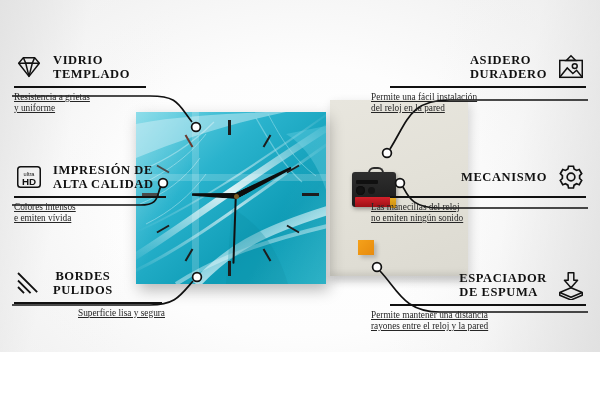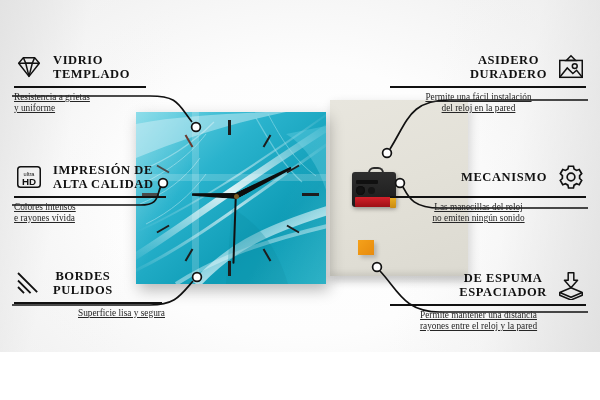--- a/index.html
+++ b/index.html
@@ -111,21 +111,21 @@
   .ftitle{
     font-family:"Liberation Serif", serif;
     font-weight:bold;font-size:12.5px;letter-spacing:.6px;color:#111;
     line-height:14px;text-transform:uppercase;
   }
   .rule{height:1.6px;background:#111;margin:4px 0 4px 0;}
   .fdesc{
     font-family:"Liberation Serif", serif;
     font-size:9.3px;line-height:11.4px;color:#262626;text-decoration:underline;
   }
-  .feature.right .ftitle,.feature.right .fdesc{text-align:center;}
+  .feature.right .ftitle,.feature.right .fdesc{text-align:left;}
 </style>
 </head>
 <body>
 
 <div id="stage">
 
   <div class="panel-back">
     <div class="mechanism" style="left:22px;top:67px;">
       <div class="mech-hook"></div>
       <div class="mech-body">
@@ -268,21 +268,21 @@
         <text x="16" y="14.5" text-anchor="middle" font-family="Liberation Sans, sans-serif" font-size="6" fill="#111">ultra</text>
         <text x="16" y="24" text-anchor="middle" font-family="Liberation Sans, sans-serif" font-size="10.5" font-weight="bold" fill="#111">HD</text>
       </svg>
       <div>
         <div class="ftitle">IMPRESIÓN DE</div>
         <div class="ftitle">ALTA CALIDAD</div>
       </div>
     </div>
     <div class="rule" style="width:152px;"></div>
     <div class="fdesc">Colores intensos</div>
-    <div class="fdesc">e rayones vívida</div>
+    <div class="fdesc">e emiten vívida</div>
   </div>
 
   <div class="feature left" style="left:14px;top:268px;text-align:center;">
     <div class="head">
       <svg class="ficon" viewBox="0 0 32 32">
         <g stroke="#111" stroke-width="2" stroke-linecap="square">
           <path d="M5 6 L24 25"></path>
           <path d="M5 14 L17 26"></path>
           <path d="M5 21 L10 26"></path>
         </g>
@@ -336,22 +336,22 @@
   <div class="feature right" style="left:371px;top:270px;">
     <div class="head">
       <svg class="ficon" viewBox="0 0 32 32">
         <g fill="none" stroke="#111" stroke-width="1.6" stroke-linejoin="round">
           <path d="M13 3 h6 v8 h4 l-7 8 -7-8 h4 Z"></path>
           <path d="M16 19 L28 24 L16 29 L4 24 Z"></path>
           <path d="M4 24 v3 l12 5 12-5 v-3"></path>
         </g>
       </svg>
       <div>
+        <div class="ftitle">ESPACIADOR</div>
         <div class="ftitle">DE ESPUMA</div>
-        <div class="ftitle">ESPACIADOR</div>
       </div>
     </div>
     <div class="rule" style="width:196px;margin-left:19px;"></div>
     <div class="fdesc">Permite mantener una distancia</div>
     <div class="fdesc">rayones entre el reloj y la pared</div>
   </div>
 
 </div>
 
 </body></html>

